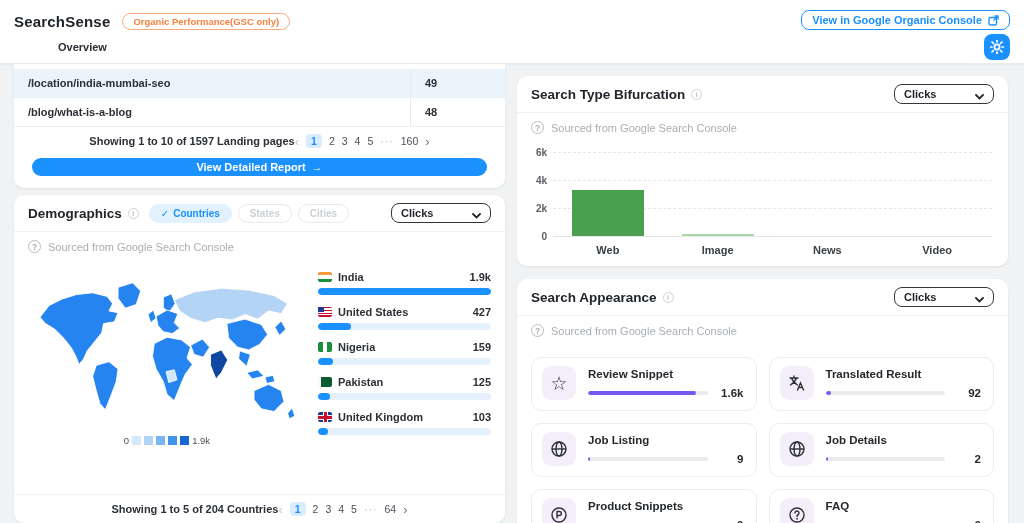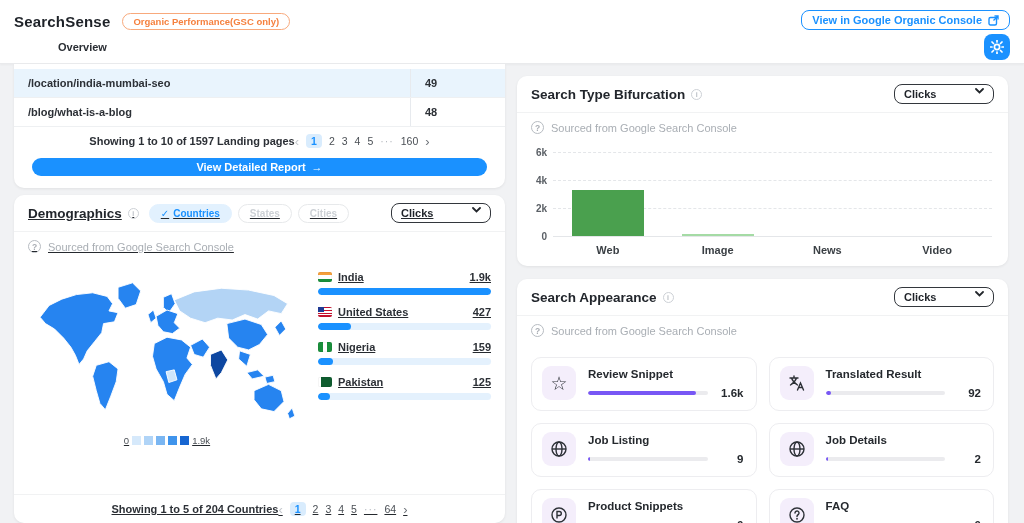--- a/index.html
+++ b/index.html
@@ -27,21 +27,21 @@
     display:flex;align-items:center;justify-content:center;cursor:pointer;}
   
   .content{display:flex;gap:12px;padding:0 16px 0 14px;height:459px;overflow:hidden;}
   .col{width:491px;display:flex;flex-direction:column;}
   .card{background:#fff;border-radius:10px;box-shadow:0 1px 3px rgba(0,0,0,.07);}
   .divider{border-top:1px solid #f1f2f3;}
   .card-head{display:flex;align-items:center;padding:8px 14px;min-height:34px;}
   .card-title{font-size:13.5px;font-weight:800;color:#22262c;}
   .info-icon{width:11px;height:11px;border:1.2px solid #cdd1d6;border-radius:50%;color:#b9bec4;
     font-size:7px;font-weight:700;display:inline-flex;align-items:center;justify-content:center;margin-left:6px;}
-  .select{margin-left:auto;display:flex;align-items:flex-start;justify-content:space-between;gap:8px;
+  .select{margin-left:auto;display:flex;align-items:flex-end;justify-content:space-between;gap:8px;
     width:100px;border:1.7px solid #33373d;border-radius:8px;background:#fff;padding:3px 9px;
     font-size:11px;font-weight:700;color:#1e2228;cursor:pointer;}
   .source-row{display:flex;align-items:center;gap:7px;padding:8px 14px;color:#a9aeb4;font-size:11px;}
   .q-icon{width:13px;height:13px;border:1.3px solid #b7bcc2;border-radius:50%;font-size:8.5px;
     display:inline-flex;align-items:center;justify-content:center;color:#a9aeb4;font-weight:700;}
   
   .card-landing{border-radius:0 0 10px 10px;padding-top:5px;margin-bottom:7px;}
   .lp-row{display:flex;align-items:stretch;border-bottom:1px solid #eef0f2;font-weight:700;font-size:11px;color:#2c3036;}
   .lp-row.hl{background:#e9f4fd;}
   .lp-page{flex:1;padding:8px 14px;}
@@ -164,21 +164,21 @@
         </div>
       </div>
       <div class="report-btn-wrap">
         <button class="report-btn">
           <span>View Detailed Report</span>
           <span>→</span>
         </button>
       </div>
     </section>
 
-    <section class="card" style="flex:1;display:flex;flex-direction:column;text-decoration:underline;">
+    <section class="card" style="flex:1;display:flex;flex-direction:column;">
       <div class="card-head">
         <span class="card-title">Demographics</span>
         <span class="info-icon">i</span>
         <div class="pills">
           <span class="pill active">
             <span>✓</span>
             <span>Countries</span>
           </span>
           <span class="pill">
             <span>States</span>
@@ -275,20 +275,32 @@
               <span class="country-name">
                   <span class="flag flag-pk"></span>
                   <span>Pakistan</span>
                 </span>
               <span>125</span>
             </div>
             <div class="bar-track">
                 <div class="bar-fill" style="width: 7%;"></div>
               </div>
           </div>
+          <div class="country">
+            <div class="country-row">
+              <span class="country-name">
+                  <span class="flag flag-uk"></span>
+                  <span>United Kingdom</span>
+                </span>
+              <span>103</span>
+            </div>
+            <div class="bar-track">
+                <div class="bar-fill" style="width: 5.5%;"></div>
+              </div>
+          </div>
         </div>
       </div>
       <div class="divider"></div>
       <div class="card-foot">
         <div class="foot-summary">Showing 1 to 5 of 204 Countries</div>
         <div class="pager">
           <span class="pg chev">‹</span>
           <span class="pg active">1</span>
           <span class="pg">2</span>
           <span class="pg">3</span>

